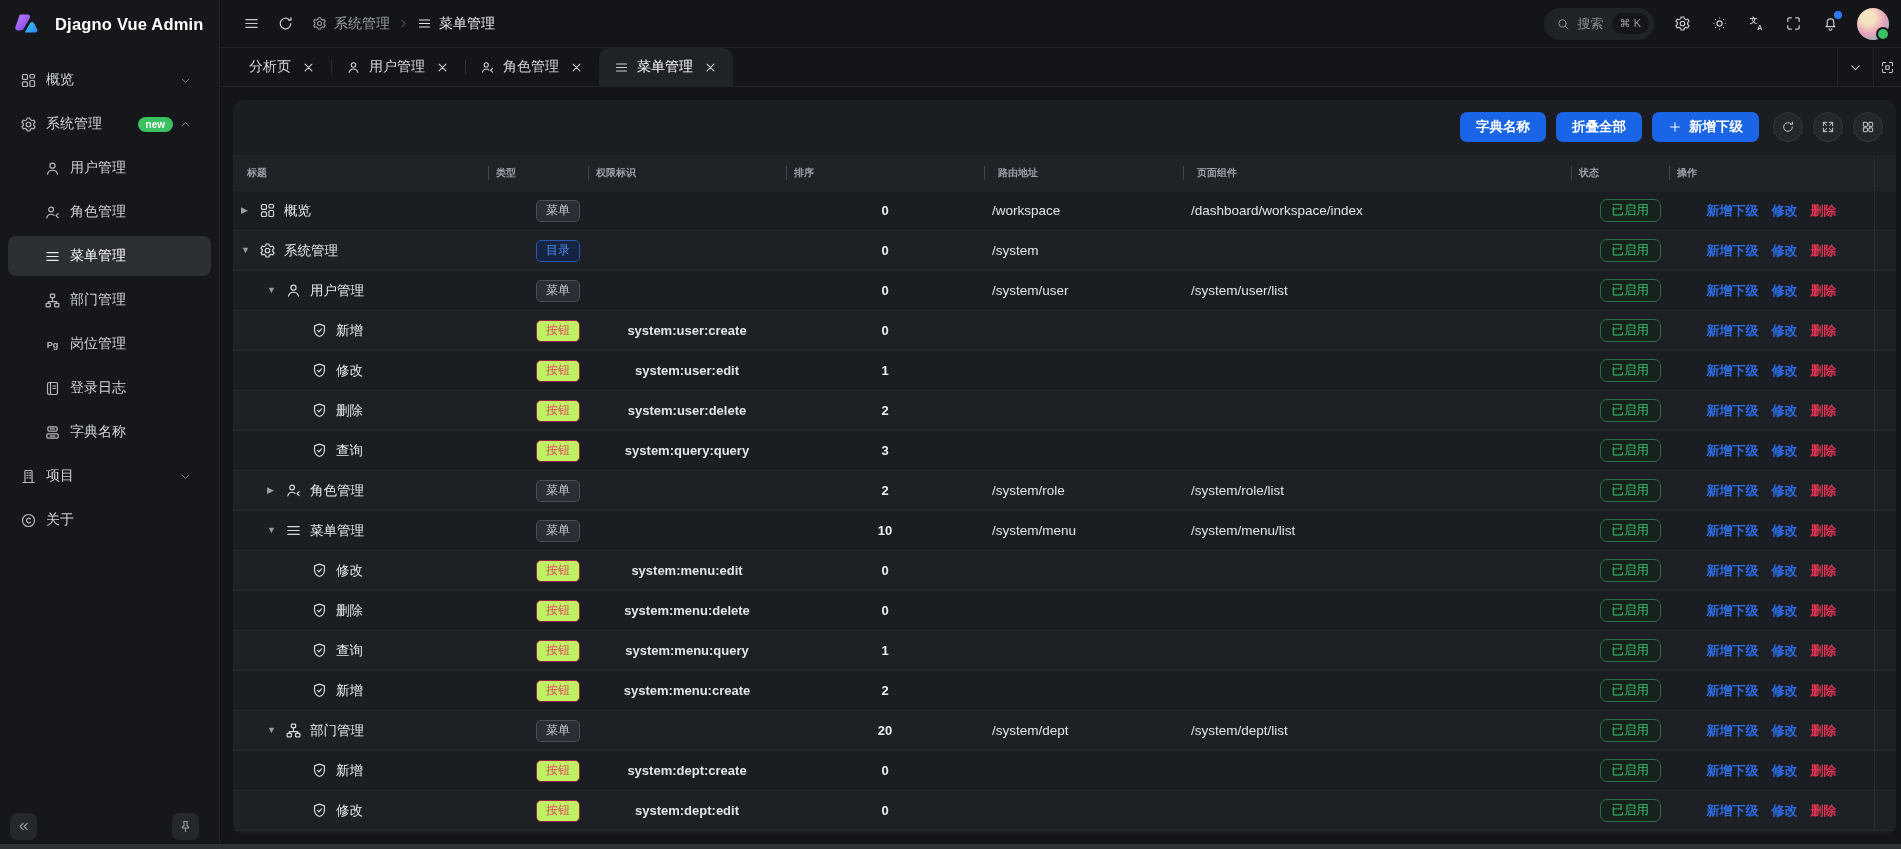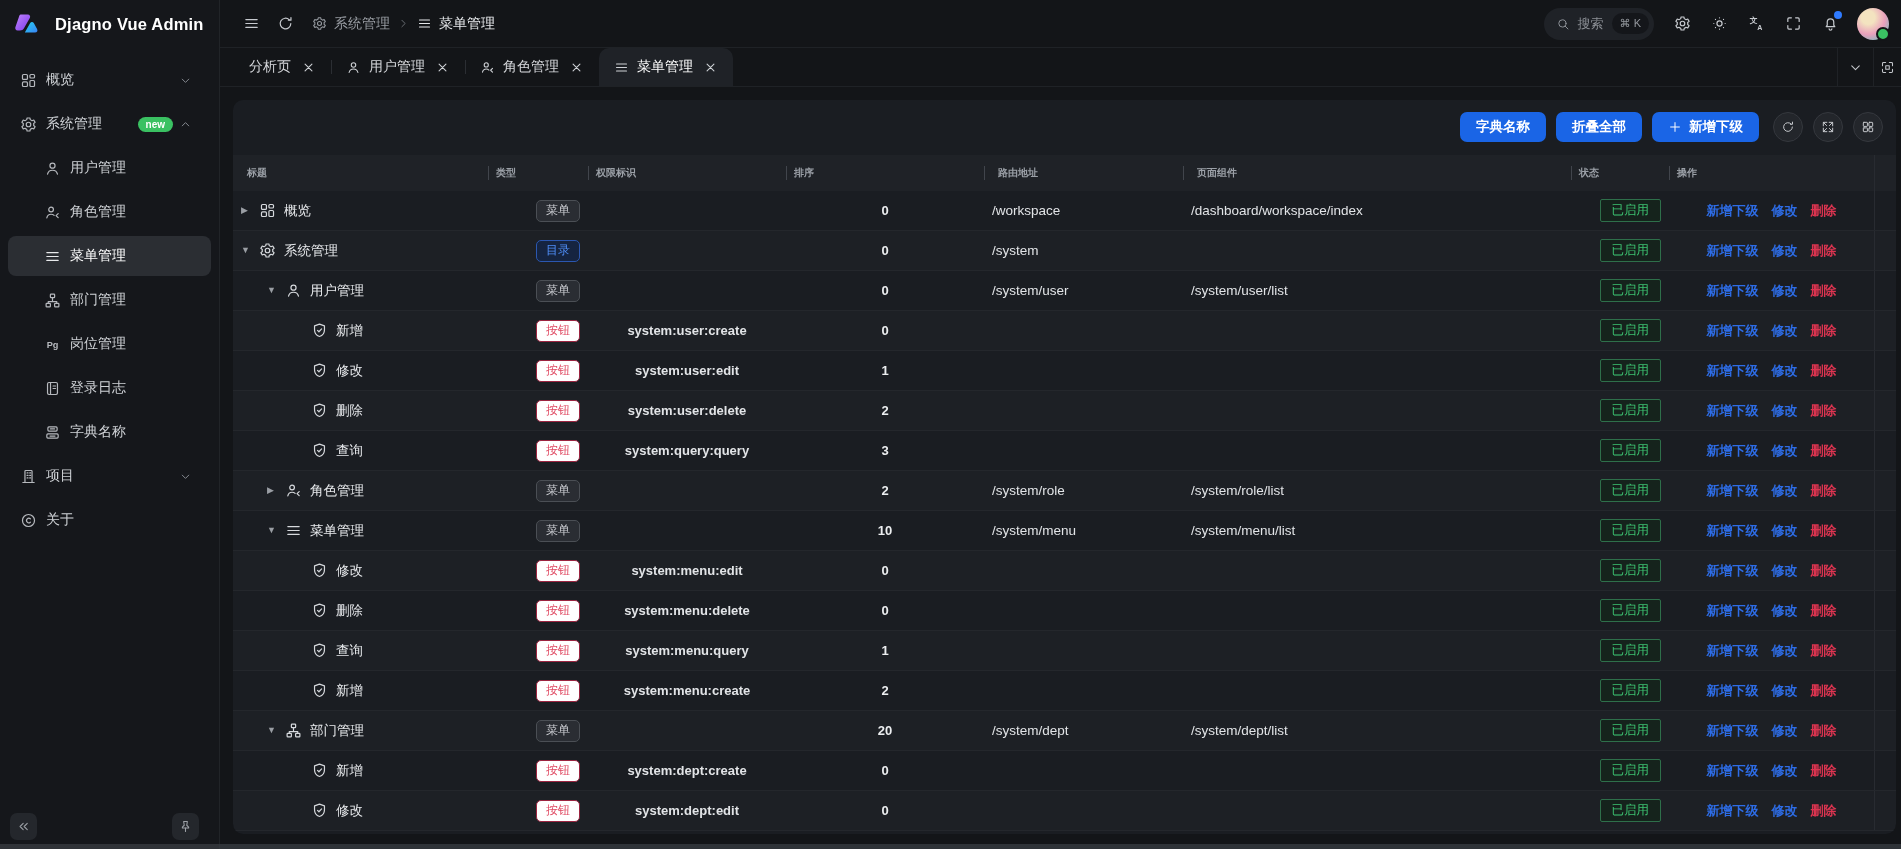--- a/index.html
+++ b/index.html
@@ -155,24 +155,24 @@
   }
   .c-title .ricon { width:17px; height:17px; color:#d6d9dd; flex:0 0 auto; }
   .c-title .rtitle { margin-left:8px; color:#e7e9ec; font-weight:500; }
   .c-type, .c-status { display:flex; justify-content:flex-end; }
   .c-perm { text-align:center; color:#e2e4e7; font-weight:600; font-size:13px; }
   .c-sort { text-align:center; color:#eceef0; font-weight:bold; font-size:13px; }
   .c-path, .c-comp { color:#e2e4e7; font-weight:500; font-size:13.5px; }
   .type-badge { font-size:12px; padding:2.5px 9px; border-radius:5px; border:1px solid; line-height:1.25; }
   .kind-menu { color:#caccd1; border-color:#4b4f55; background:#2a2d33; }
   .kind-dir  { color:#4e8df6; border-color:#2b57b0; background:#152440; }
-  .kind-btn  { color:#e04a63; border-color:#9c2440; background:#ffffff; }
+  .kind-btn  { color:#e04a63; border-color:#9c2440; background:#bef264; }
   .status-badge {
     color:#3dc471; border:1px solid #2e6f4a; background:#15231c;
-    font-size:12.5px; padding:3px 11px; border-radius:2px; line-height:1.25;
+    font-size:12.5px; padding:3px 11px; border-radius:7px; line-height:1.25;
   }
   .c-actions { display:flex; justify-content:center; gap:13px; font-size:13px; font-weight:600; }
   .c-actions a { color:#2d6ce6; cursor:pointer; text-decoration:none; white-space:nowrap; }
   .c-actions a.danger { color:#dc3450; }
   .c-gutter { height:100%; border-left:1px solid #282b31; }
 
   .hscrollbar {
     position:absolute; left:0; right:0; bottom:0; height:5px;
     background:#3a3d43; opacity:.75; cursor:pointer;
   }

